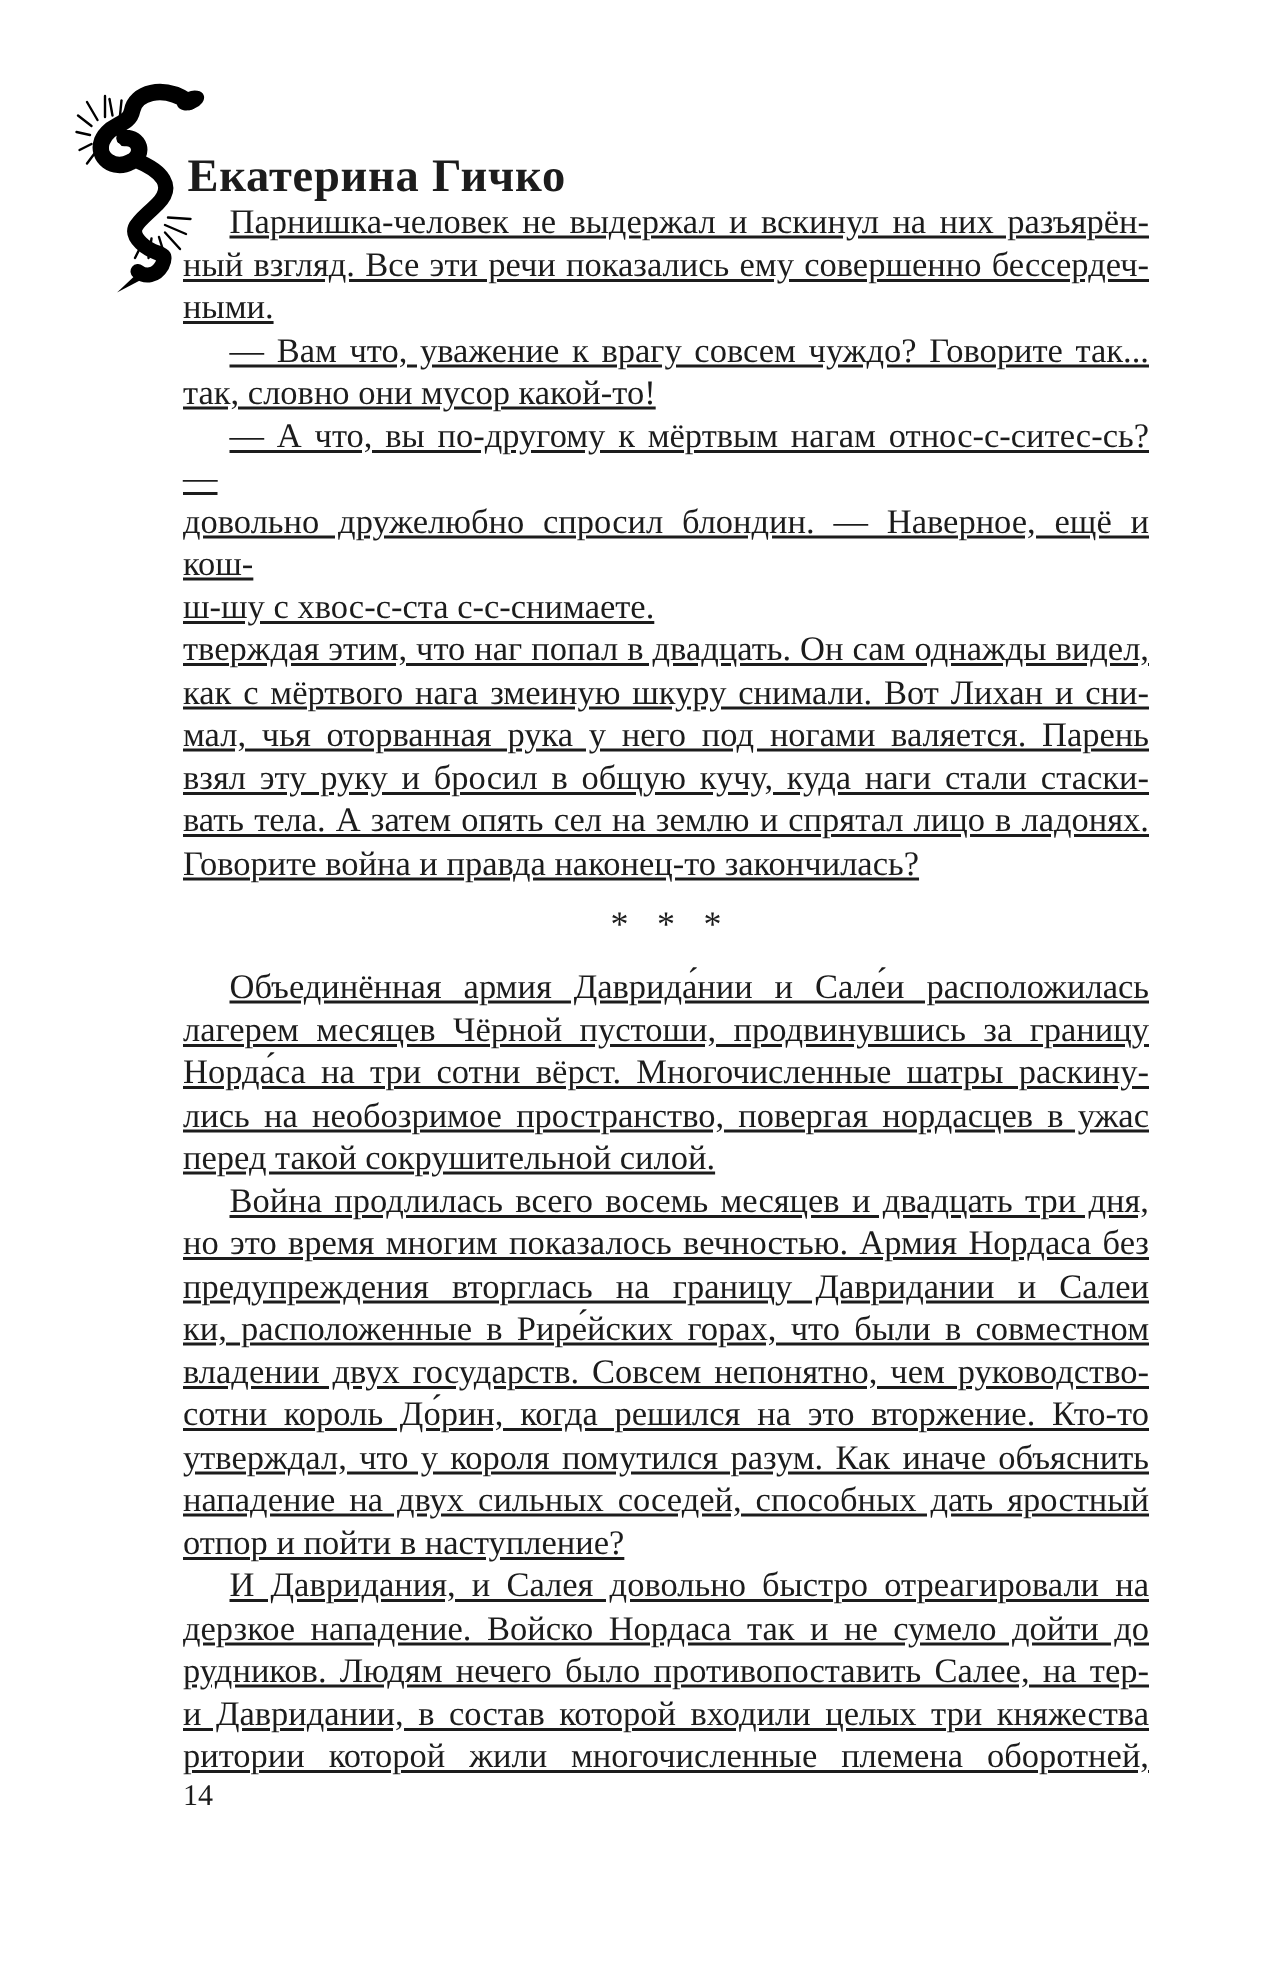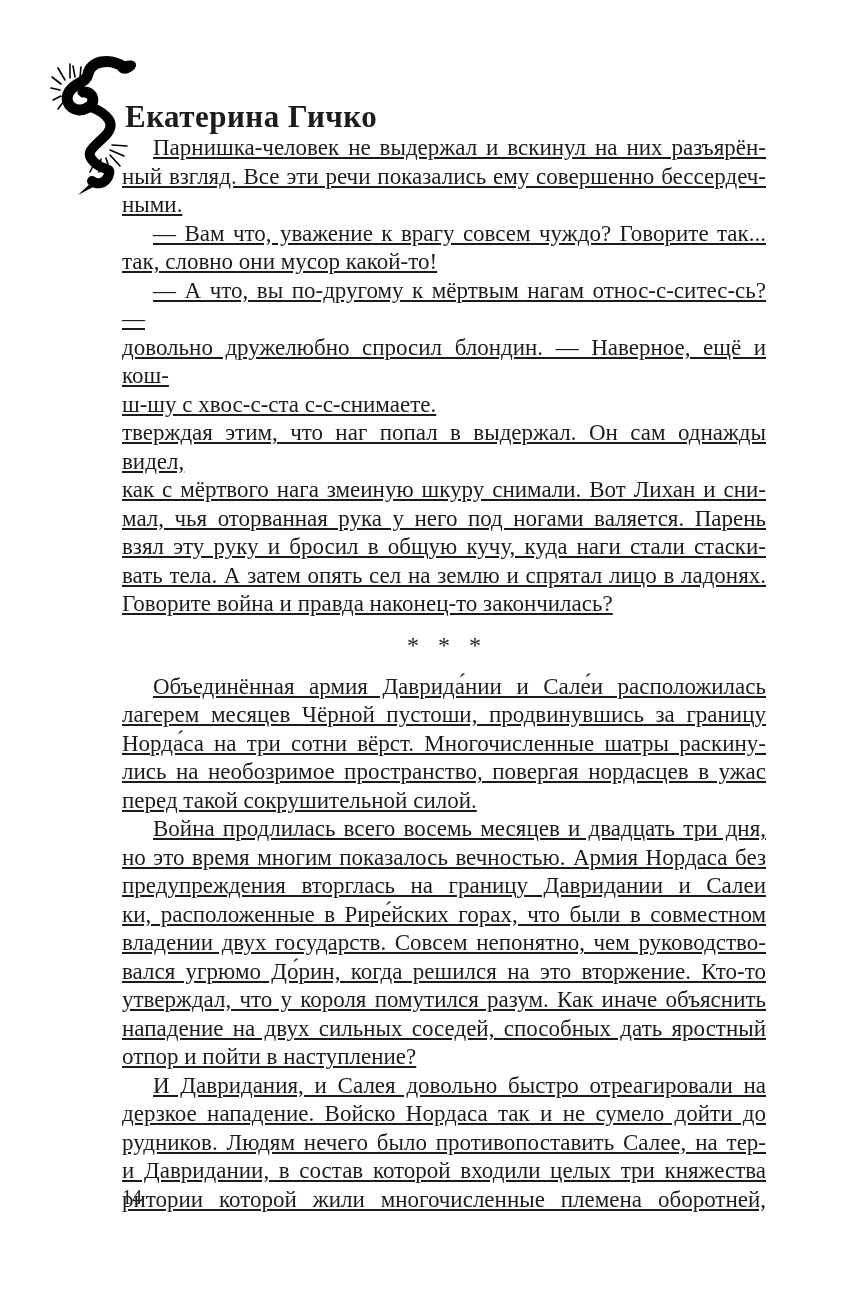--- a/index.html
+++ b/index.html
@@ -118,42 +118,42 @@
       <div class="paragraph">
         <div class="line indent">— Вам что, уважение к врагу совсем чуждо? Говорите так...</div>
         <div class="line lastline">так, словно они мусор какой-то!</div>
       </div>
       <div class="paragraph">
         <div class="line indent">— А что, вы по-другому к мёртвым нагам относ-с-ситес-сь? —</div>
         <div class="line">довольно дружелюбно спросил блондин. — Наверное, ещё и кош-</div>
         <div class="line lastline">ш-шу с хвос-с-ста с-с-снимаете.</div>
       </div>
       <div class="paragraph">
-        <div class="line">тверждая этим, что наг попал в выдержал. Он сам однажды видел,</div>
+        <div class="line">тверждая этим, что наг попал в двадцать. Он сам однажды видел,</div>
         <div class="line">как с мёртвого нага змеиную шкуру снимали. Вот Лихан и сни-</div>
         <div class="line">мал, чья оторванная рука у него под ногами валяется. Парень</div>
         <div class="line">взял эту руку и бросил в общую кучу, куда наги стали стаски-</div>
         <div class="line">вать тела. А затем опять сел на землю и спрятал лицо в ладонях.</div>
         <div class="line lastline">Говорите война и правда наконец-то закончилась?</div>
       </div>
       <div class="separator">* * *</div>
       <div class="paragraph">
         <div class="line indent">Объединённая армия Даврида́нии и Сале́и расположилась</div>
         <div class="line">лагерем месяцев Чёрной пустоши, продвинувшись за границу</div>
         <div class="line">Норда́са на три сотни вёрст. Многочисленные шатры раскину-</div>
         <div class="line">лись на необозримое пространство, повергая нордасцев в ужас</div>
         <div class="line lastline">перед такой сокрушительной силой.</div>
       </div>
       <div class="paragraph">
         <div class="line indent">Война продлилась всего восемь месяцев и двадцать три дня,</div>
         <div class="line">но это время многим показалось вечностью. Армия Нордаса без</div>
         <div class="line">предупреждения вторглась на границу Давридании и Салеи</div>
         <div class="line">ки, расположенные в Рире́йских горах, что были в совместном</div>
         <div class="line">владении двух государств. Совсем непонятно, чем руководство-</div>
-        <div class="line">вался угрюмо До́рин, когда решился на это вторжение. Кто-то</div>
+        <div class="line">сотни король До́рин, когда решился на это вторжение. Кто-то</div>
         <div class="line">утверждал, что у короля помутился разум. Как иначе объяснить</div>
         <div class="line">нападение на двух сильных соседей, способных дать яростный</div>
         <div class="line lastline">отпор и пойти в наступление?</div>
       </div>
       <div class="paragraph">
         <div class="line indent">И Давридания, и Салея довольно быстро отреагировали на</div>
         <div class="line">дерзкое нападение. Войско Нордаса так и не сумело дойти до</div>
         <div class="line">рудников. Людям нечего было противопоставить Салее, на тер-</div>
         <div class="line">и Давридании, в состав которой входили целых три княжества</div>
         <div class="line">ритории которой жили многочисленные племена оборотней,</div>

